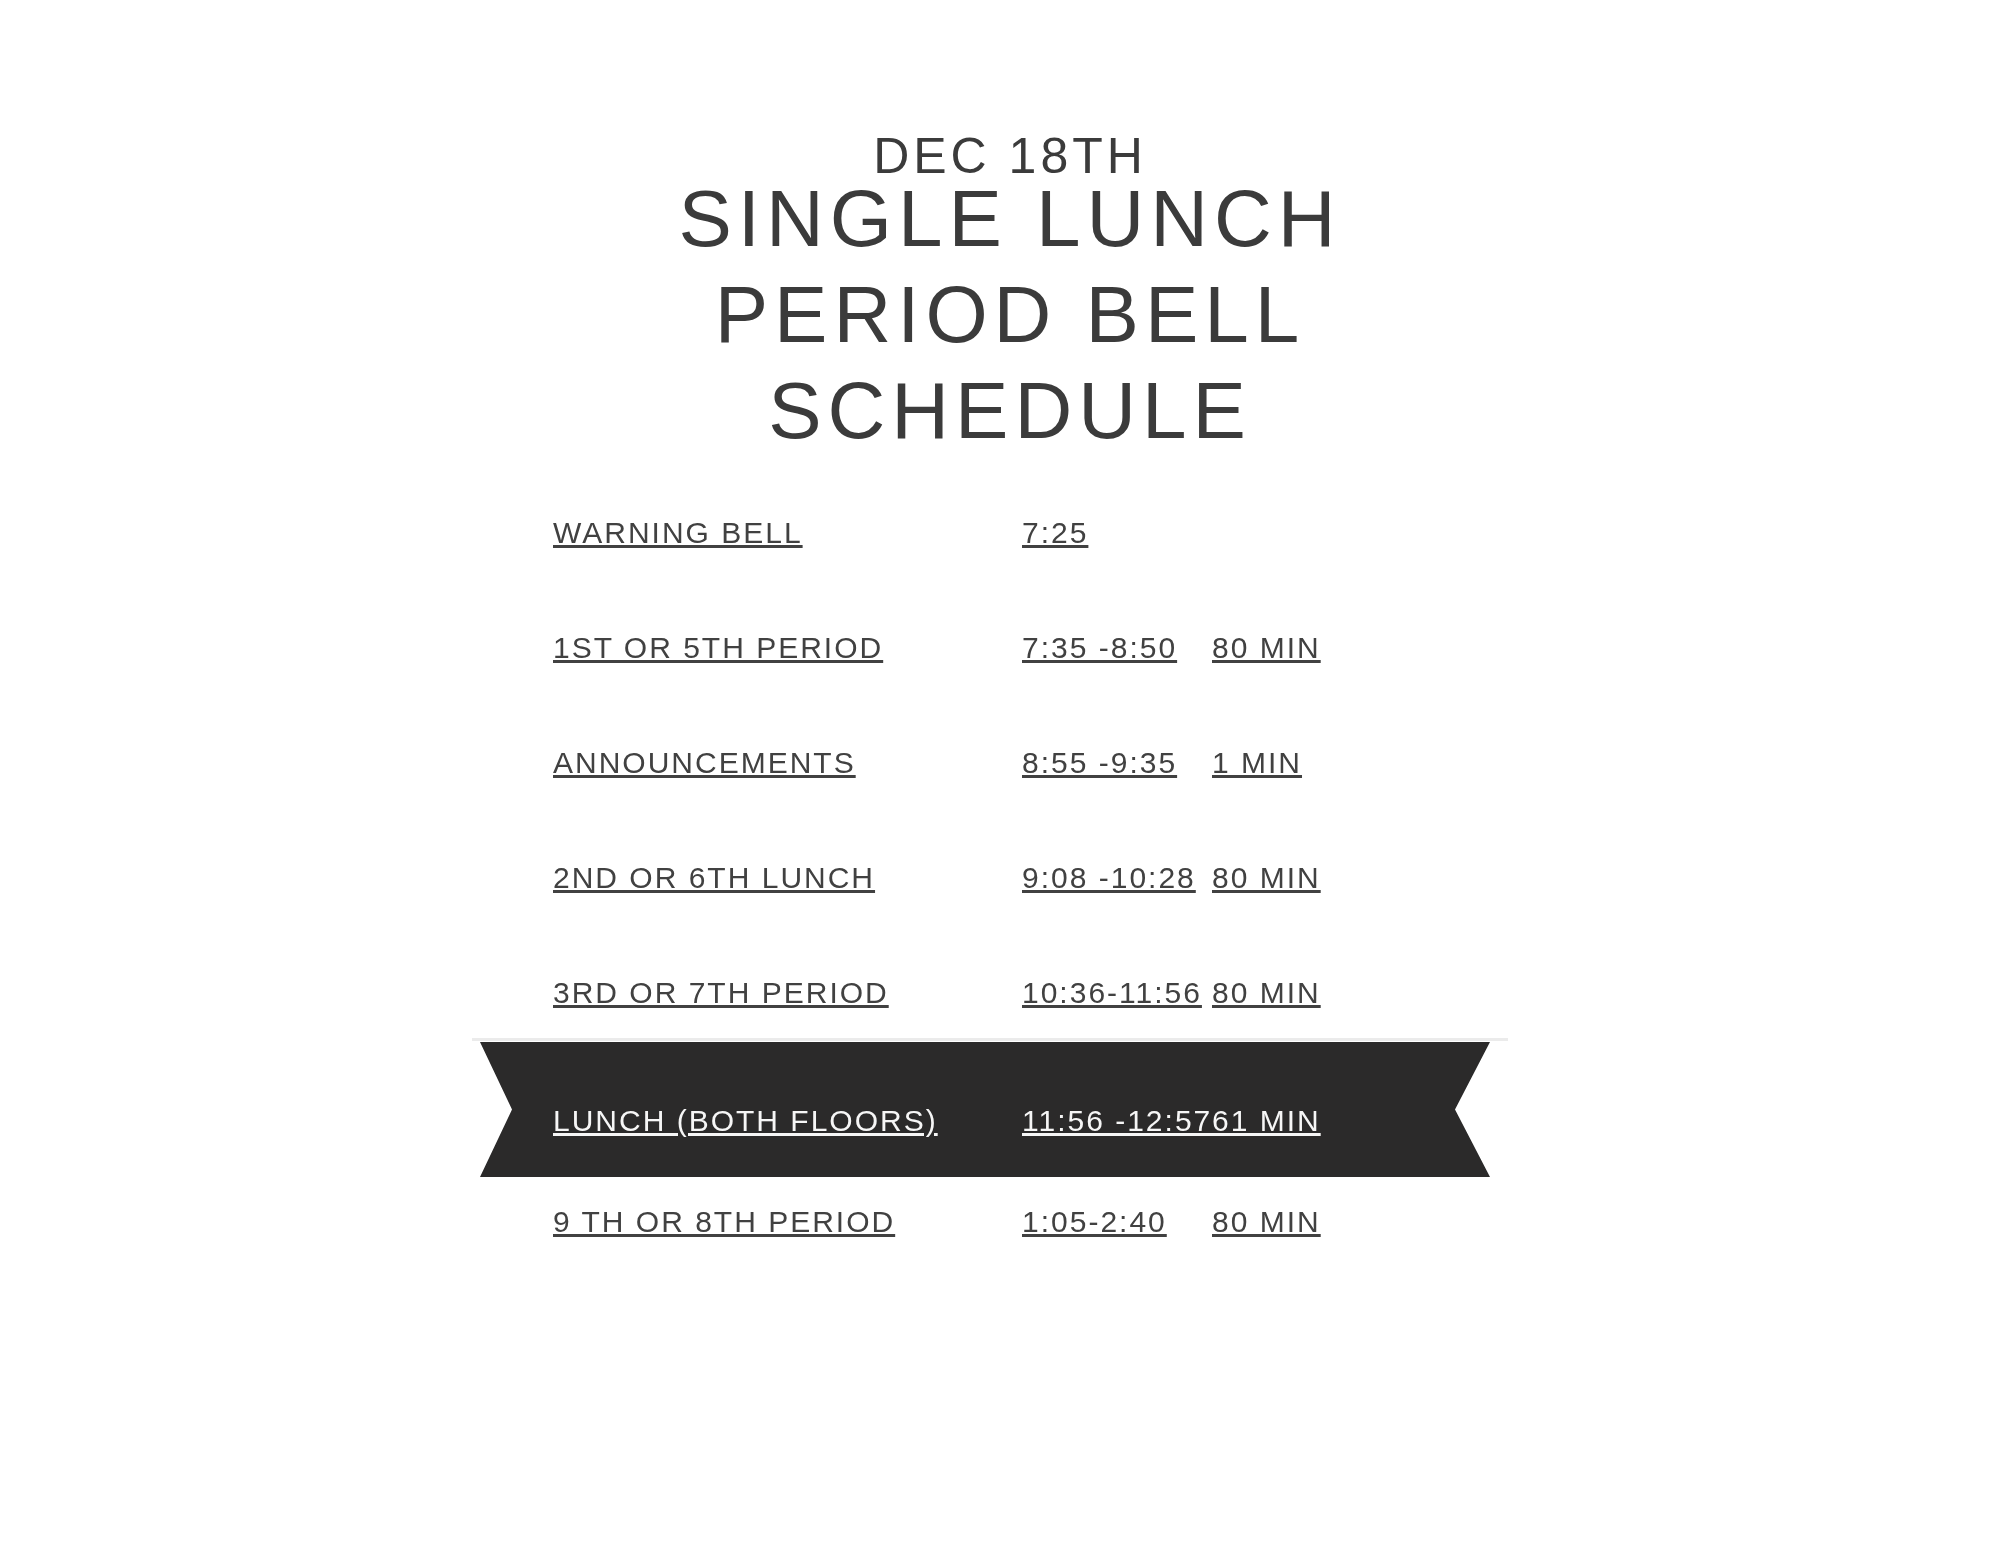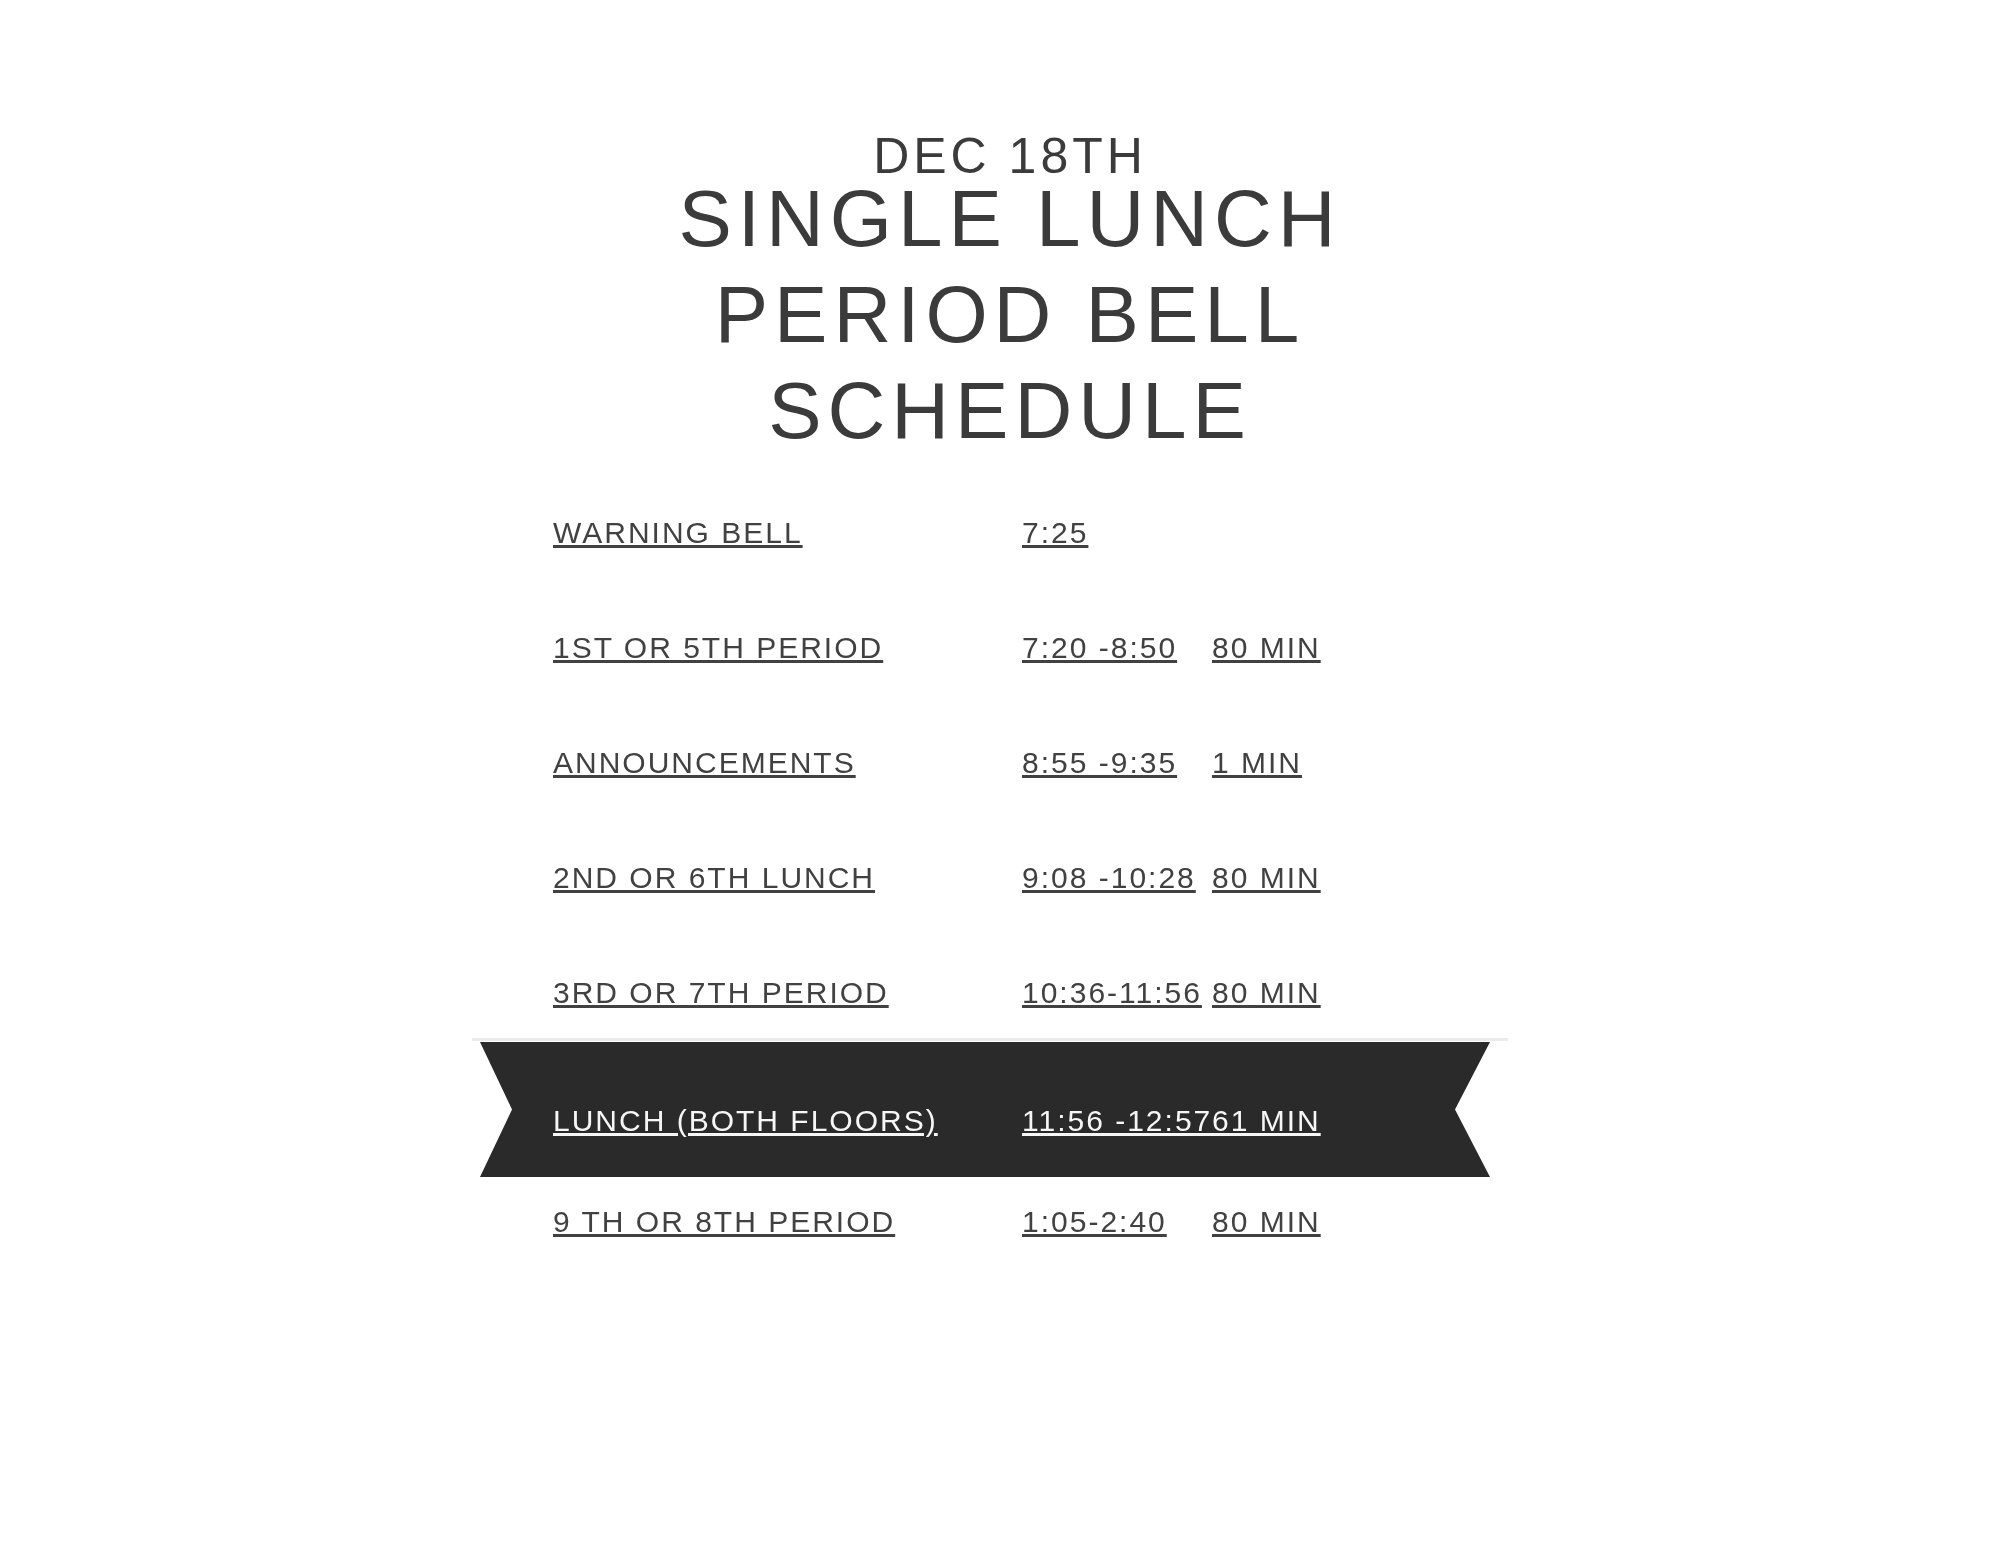--- a/index.html
+++ b/index.html
@@ -109,21 +109,21 @@
   <div class="ribbon"></div>
 
   <div class="row row-0">
     <span class="c-label">WARNING BELL</span>
     <span class="c-time">7:25</span>
     <span class="c-min"></span>
   </div>
 
   <div class="row row-1">
     <span class="c-label">1ST OR 5TH PERIOD</span>
-    <span class="c-time">7:20 -8:50</span>
+    <span class="c-time">7:35 -8:50</span>
     <span class="c-min">80 MIN</span>
   </div>
 
   <div class="row row-2">
     <span class="c-label">ANNOUNCEMENTS</span>
     <span class="c-time">8:55 -9:35</span>
     <span class="c-min">1 MIN</span>
   </div>
 
   <div class="row row-3">

